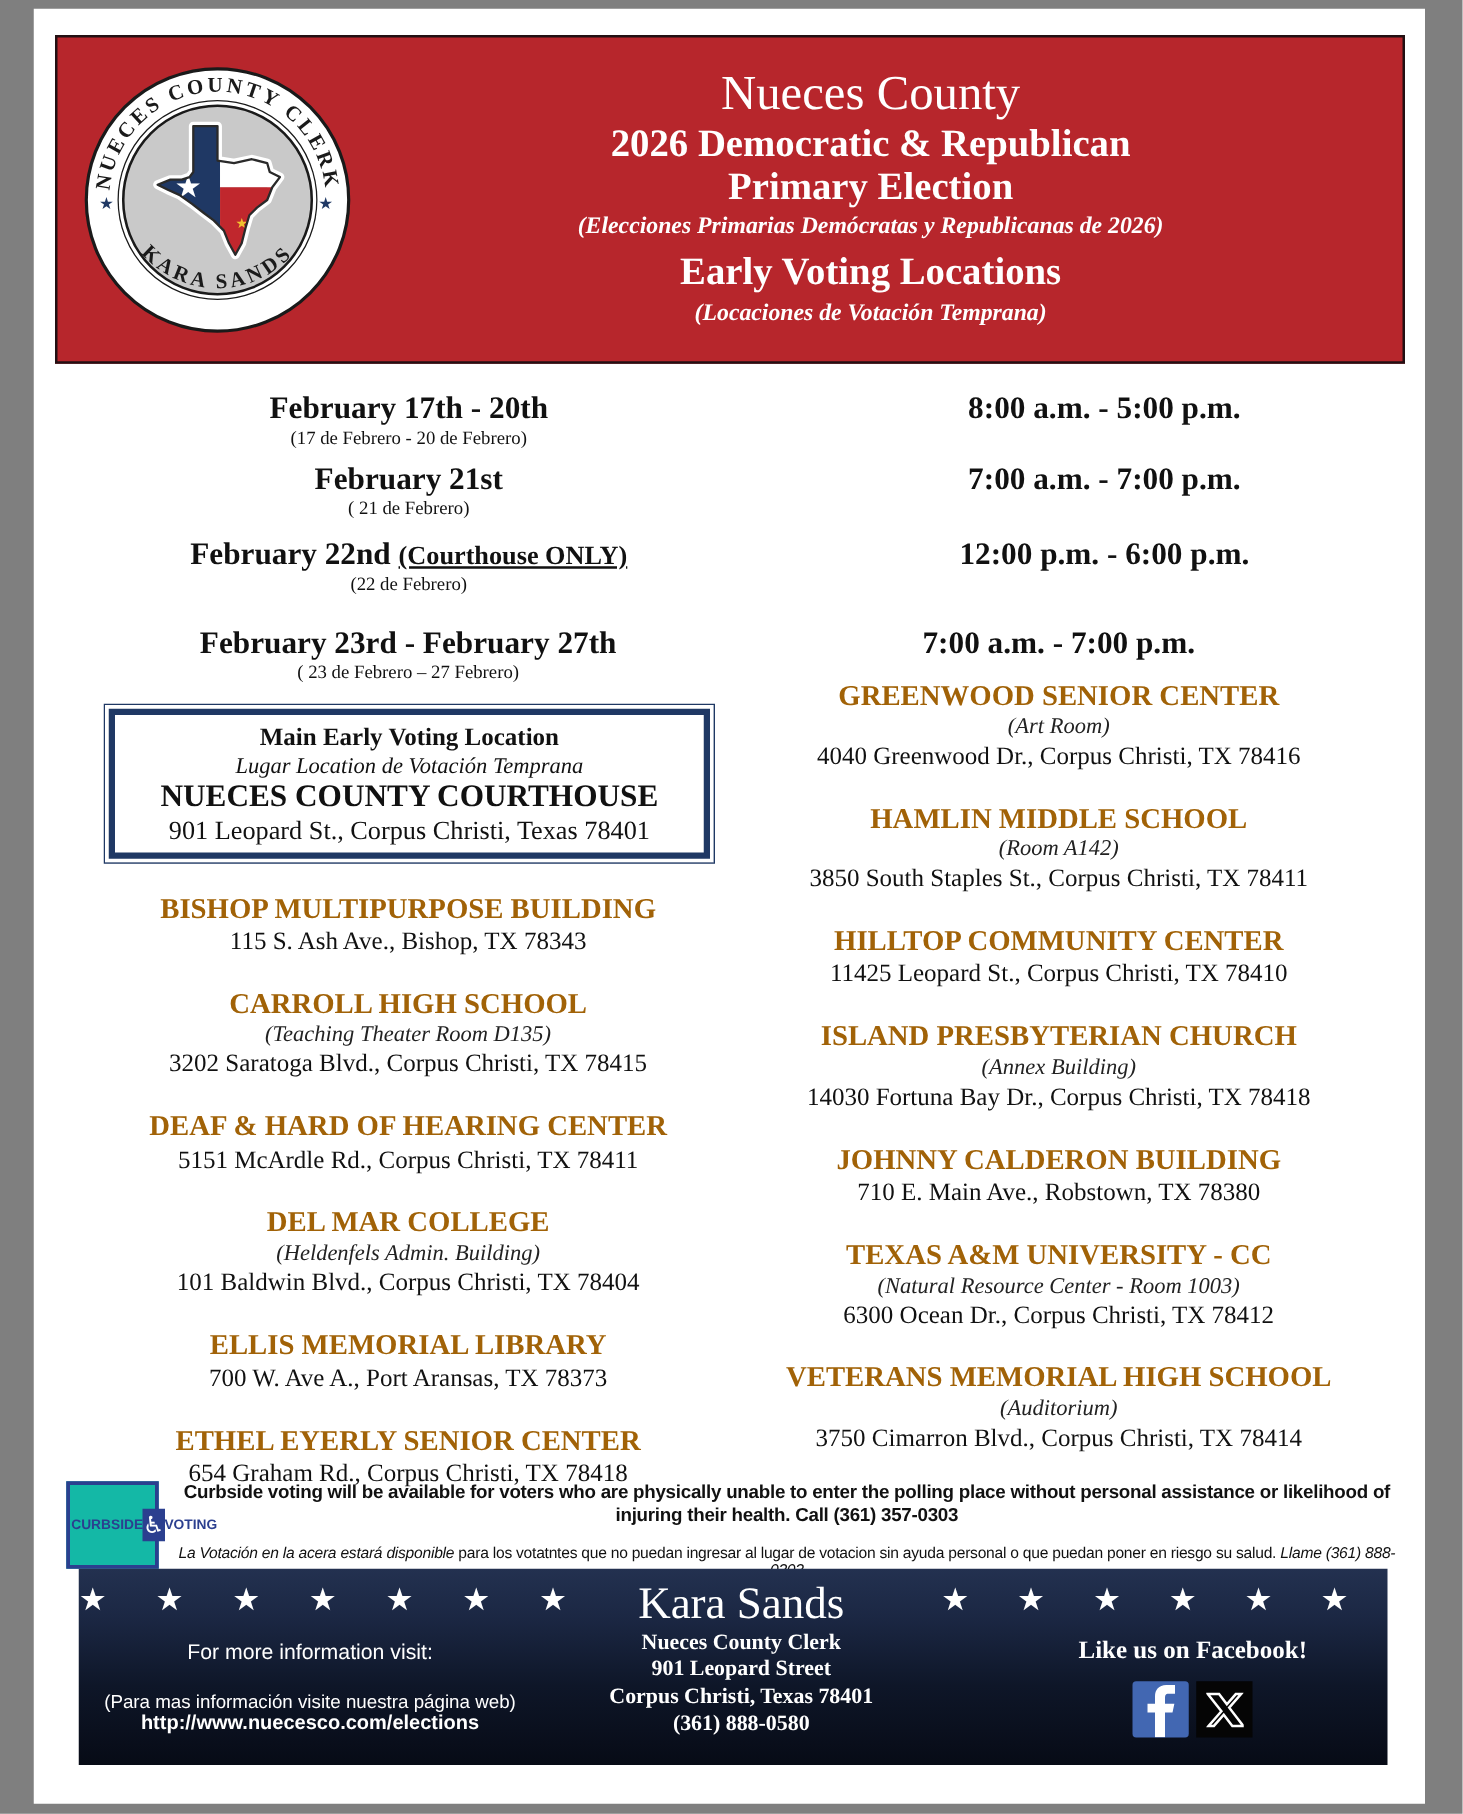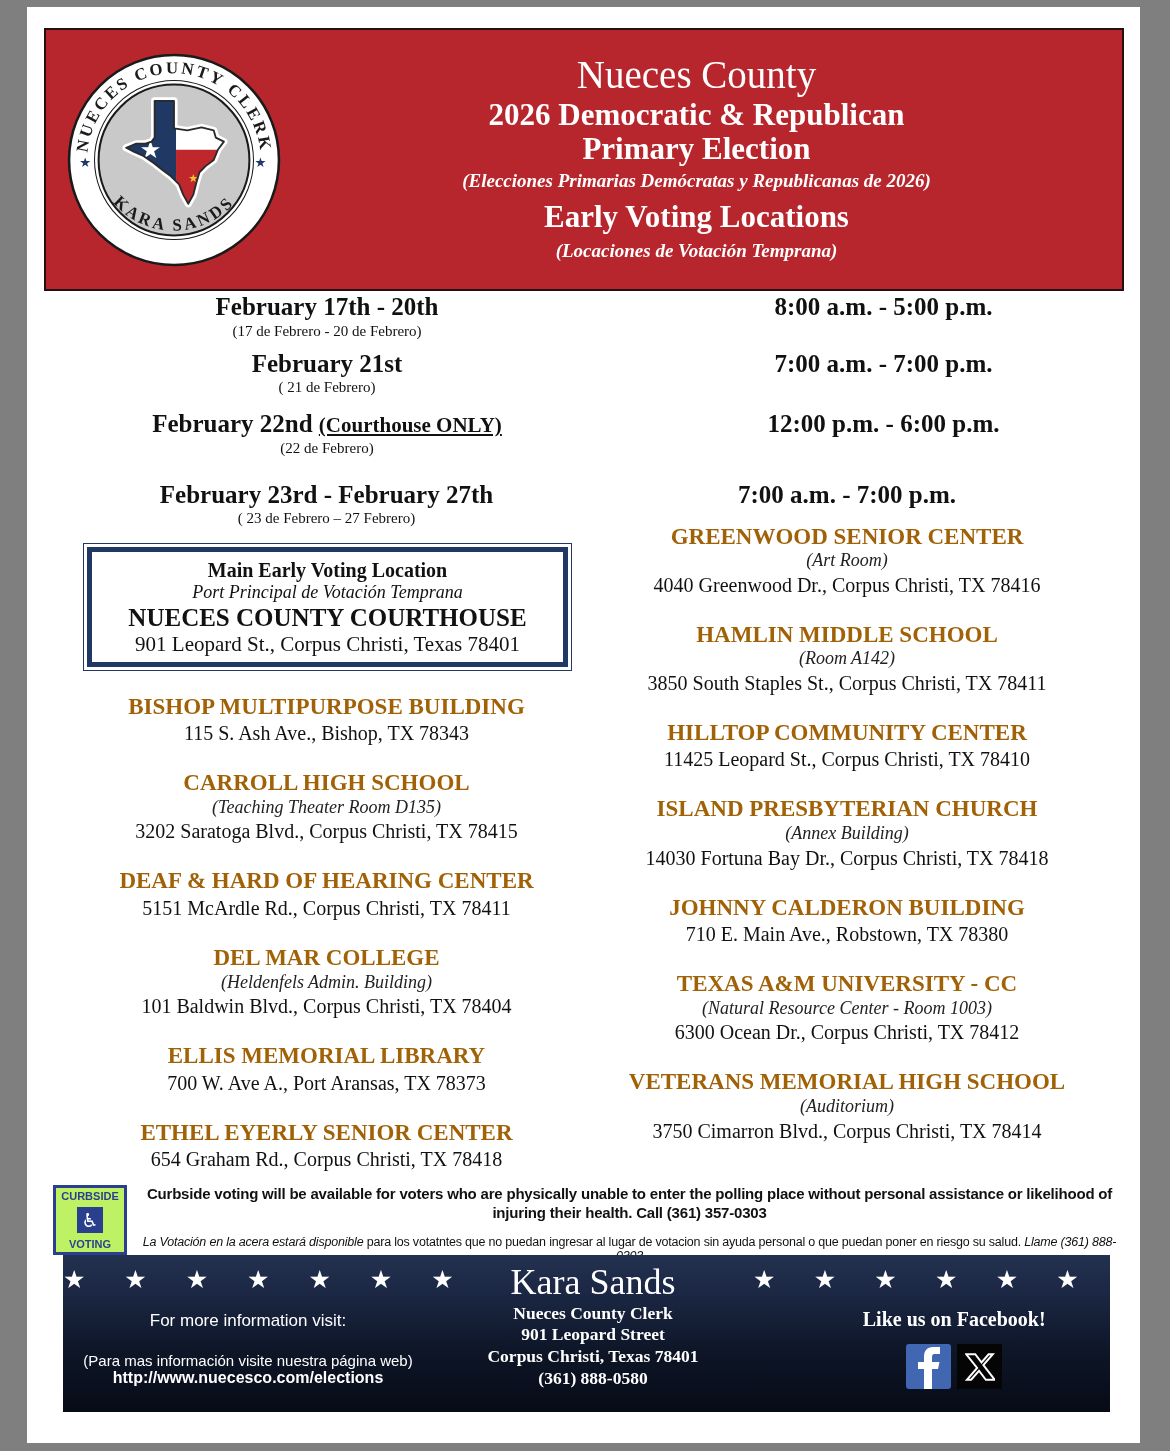--- a/index.html
+++ b/index.html
@@ -22,21 +22,21 @@
     display:flex;align-items:center;
     box-sizing:border-box;
   }
   .seal-wrap{width:255px;display:flex;justify-content:center;align-items:center;flex:none;}
   .header-text{flex:1;text-align:center;color:#ffffff;padding-right:30px;}
   .h-title{font-size:39px;font-weight:normal;line-height:1.15;}
   .h-sub{font-size:31px;font-weight:bold;line-height:1.1;}
   .h-es{font-size:19px;font-weight:bold;font-style:italic;line-height:1.55;}
   .h-evl{font-size:31px;font-weight:bold;line-height:1.25;margin-top:2px;}
   
-  .schedule{margin-top:0;}
+  .schedule{margin-top:20px;}
   .schedule-row{display:grid;grid-template-columns:600px 1fr;}
   .sch-date-cell{text-align:center;}
   .sch-time-cell{text-align:center;font-size:25px;font-weight:bold;color:#111;}
   .sch-date{font-size:25px;font-weight:bold;color:#111;line-height:1.1;}
   .sch-note{font-size:21px;text-decoration:underline;}
   .sch-es{font-size:15px;color:#111;line-height:1.4;}
   .row1{padding-top:2px;}
   .row2{padding-top:8px;}
   .row3{padding-top:12px;}
   
@@ -56,22 +56,22 @@
   .mb-addr{font-size:21px;color:#111;line-height:1.2;}
   .loc-list-left{margin-top:22px;}
   .loc-list-right{margin-top:14px;}
   .loc{margin-bottom:23px;}
   .loc-name{font-size:23px;font-weight:bold;color:#a16207;line-height:1.2;}
   .loc-note{font-size:18px;font-style:italic;color:#222;line-height:1.2;text-align:center;}
   .loc-addr{font-size:20px;color:#111;line-height:1.3;}
   
   .curbside{position:absolute;left:22px;right:18px;top:1178px;display:flex;}
   .curb-icon{
-    flex:none;width:66px;height:60px;border:3px solid #2b3f8f;background:#bef264;
-    display:flex;flex-direction:column;align-items:center;justify-content:space-between;
+    flex:none;width:66px;height:60px;border:3px solid #2b3f8f;background:#14b8a6;
+    display:flex;flex-direction:row;align-items:center;justify-content:space-between;
     padding:2px 1px;box-sizing:content-box;margin-left:4px;
   }
   .curb-word{font-family:"Liberation Sans",sans-serif;font-size:11px;font-weight:bold;color:#2b3f8f;letter-spacing:0;}
   .curb-chair{
     width:26px;height:26px;background:#2b3f8f;color:#ffffff;
     display:flex;align-items:center;justify-content:center;
     font-family:"DejaVu Sans",sans-serif;font-size:19px;line-height:1;
   }
   .curb-text{flex:1;padding-left:10px;}
   .curb-en{
@@ -179,21 +179,21 @@
 
   <div class="columns">
     <div class="col-left">
       <div class="sch-date-cell">
         <div class="sch-date">February 23rd - February 27th</div>
         <div class="sch-es">( 23 de Febrero –  27 Febrero)</div>
       </div>
 
       <div class="main-box">
         <div class="mb-label">Main Early Voting Location</div>
-        <div class="mb-es">Port Principal de Votación Temprana</div>
+        <div class="mb-es">Lugar Location de Votación Temprana</div>
         <div class="mb-name">NUECES COUNTY COURTHOUSE</div>
         <div class="mb-addr">901 Leopard St., Corpus Christi, Texas 78401</div>
       </div>
 
       <div class="loc-list-left">
 
           <div class="loc">
             <div class="loc-name">BISHOP MULTIPURPOSE BUILDING</div>
 
             <div class="loc-addr">115 S. Ash Ave., Bishop, TX 78343</div>

